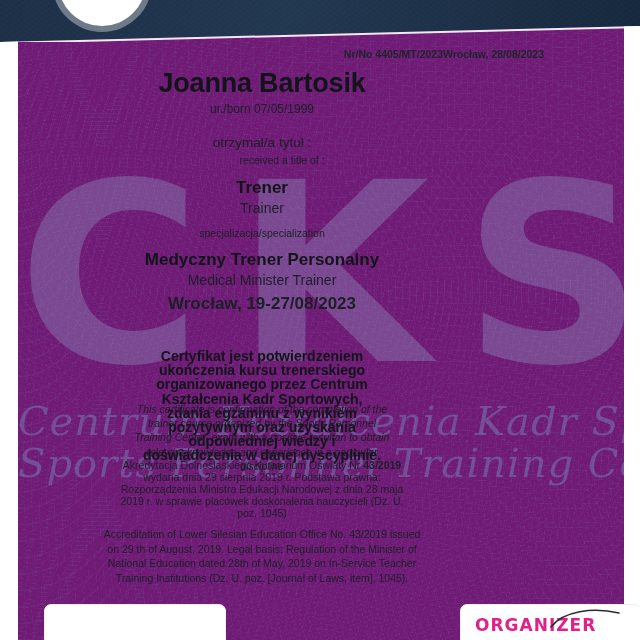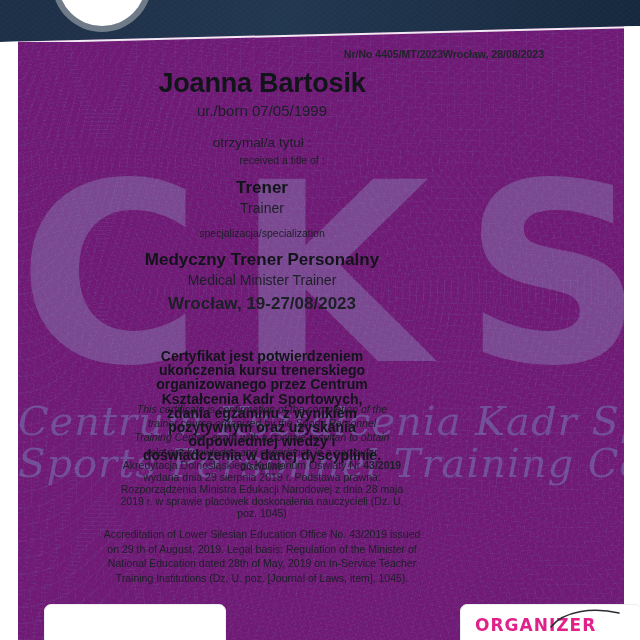--- a/index.html
+++ b/index.html
@@ -96,21 +96,21 @@
   .content{position:absolute;left:0;top:0;width:640px;height:640px;z-index:10;}
   .meta-row{
     position:absolute;top:48px;left:0;width:640px;
     display:flex;justify-content:flex-end;
     padding:0 96px;box-sizing:border-box;
     font-size:10.5px;color:#20242b;font-weight:600;
   }
   .center{position:absolute;left:0;width:524px;text-align:center;}
 
   .recipient{top:68px;font-size:27px;font-weight:700;color:#111418;letter-spacing:-.2px;}
-  .born{top:102px;font-size:15px;color:#1b1f26;}
+  .born{top:102px;font-size:12px;color:#1b1f26;}
   .received-pl{top:135px;font-size:13.5px;color:#1b1f26;}
   .received-en{top:154px;font-size:10.5px;color:#1b1f26;margin-left:20px;}
 
   .title-pl{top:178px;font-size:17px;font-weight:700;color:#111418;}
   .title-en{top:200px;font-size:14px;color:#1b1f26;}
 
   .spec-label{top:227px;font-size:10.5px;color:#1b1f26;}
   .spec-pl{top:250px;font-size:17px;font-weight:700;color:#111418;}
   .spec-en{top:272px;font-size:14px;color:#1b1f26;}
   .course-date{top:294px;font-size:17px;font-weight:600;color:#1b1f26;}

